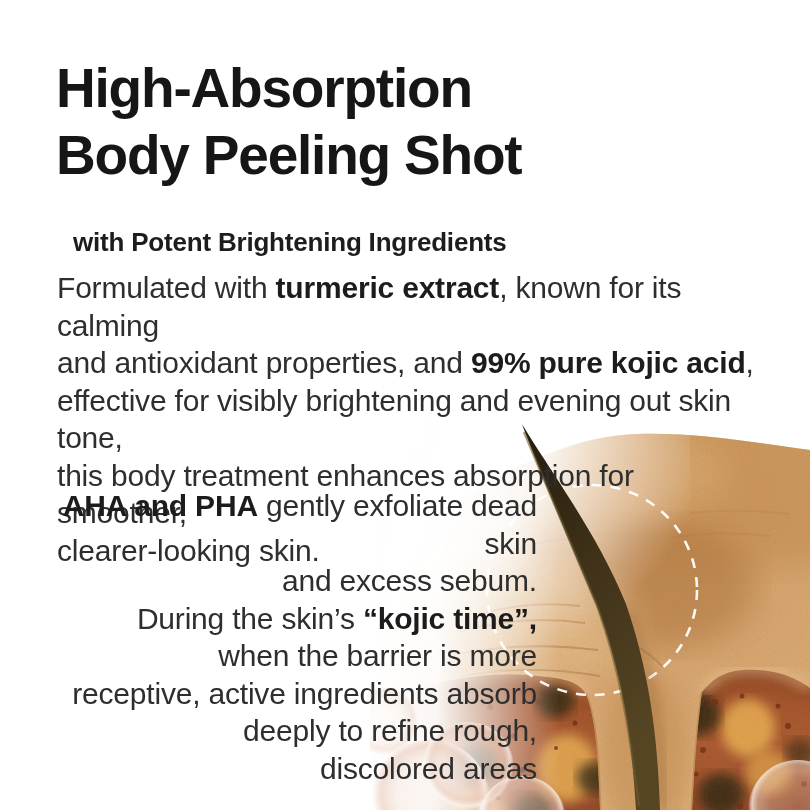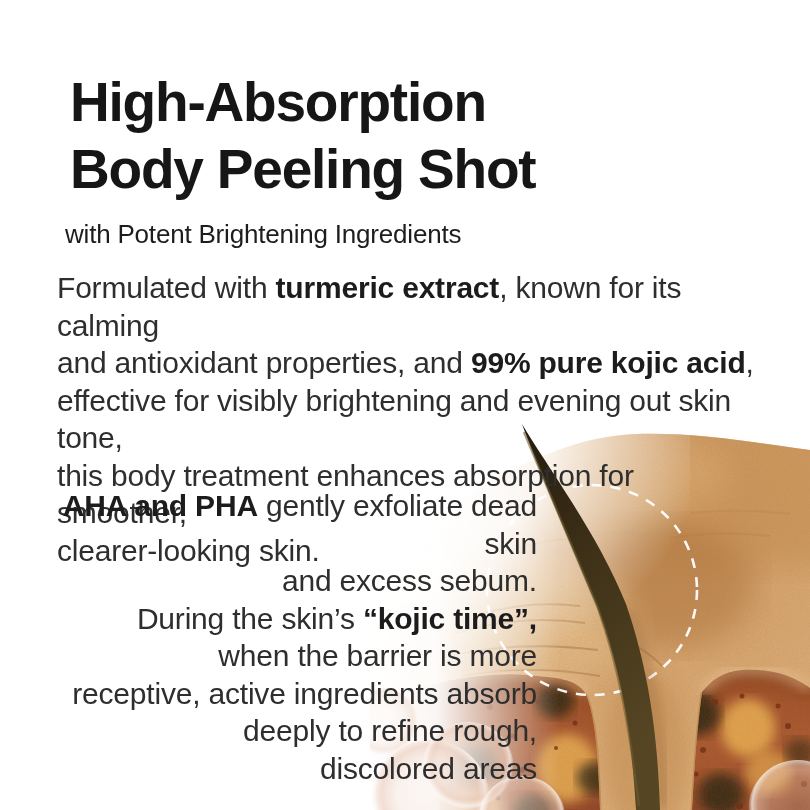--- a/index.html
+++ b/index.html
@@ -6,26 +6,26 @@
   body{
     width:810px;height:810px;position:relative;overflow:hidden;
     background:#ffffff;
     font-family:"Liberation Sans",sans-serif;
     -webkit-font-smoothing:antialiased;
   }
   .abs{position:absolute;}
   .title{
     left:56px;top:55px;width:700px;
     font-size:55px;font-weight:700;letter-spacing:-1.2px;
-    line-height:67px;color:#161616;white-space:pre-line;margin:14px;z-index:3;
+    line-height:67px;color:#161616;white-space:pre-line;margin:0;z-index:3;
   }
   .subtitle{
     left:57px;top:211px;width:600px;
-    font-size:26px;font-weight:400;letter-spacing:-0.2px;
-    color:#1d1d1d;margin:8px;z-index:3;
+    font-size:26px;font-weight:700;letter-spacing:-0.2px;
+    color:#1d1d1d;margin:16px;z-index:3;
   }
   .para{
     font-size:30px;line-height:37.5px;letter-spacing:-0.2px;
     color:#2e2e2e;white-space:pre-line;margin:0;z-index:3;
   }
   .para .b{font-weight:700;color:#1c1c1c;}
   .p1{left:57px;top:269px;width:710px;}
   .p2{left:57px;top:487px;width:480px;text-align:right;}
   .illus{left:370px;top:418px;width:440px;height:392px;z-index:1;}
 </style>

